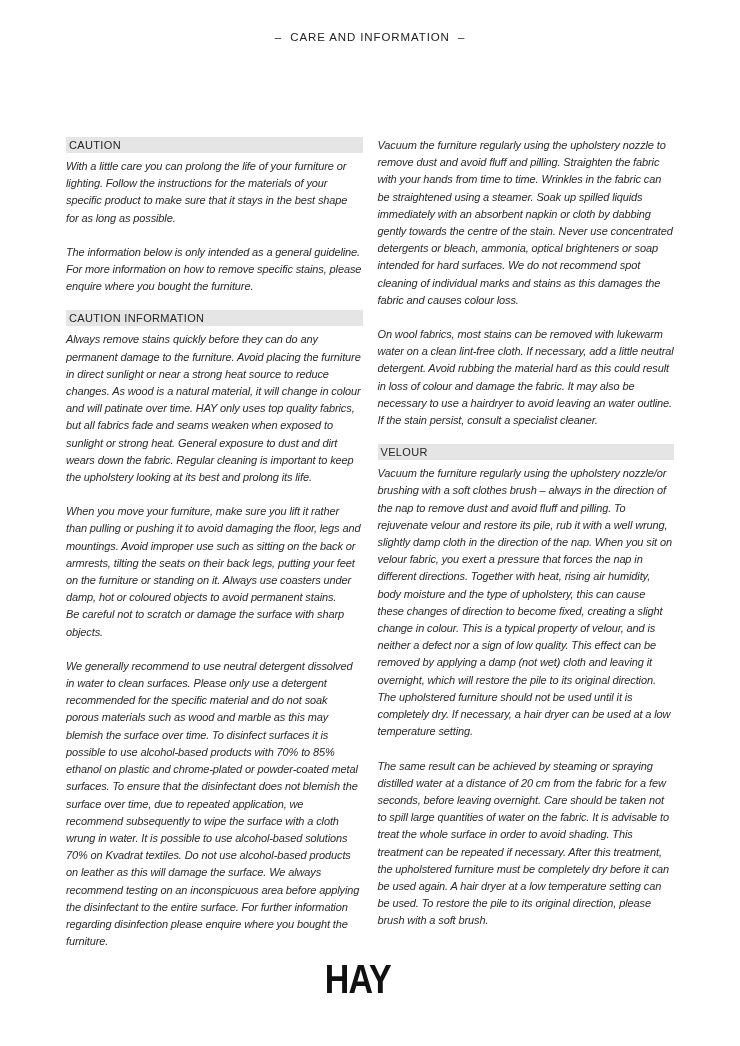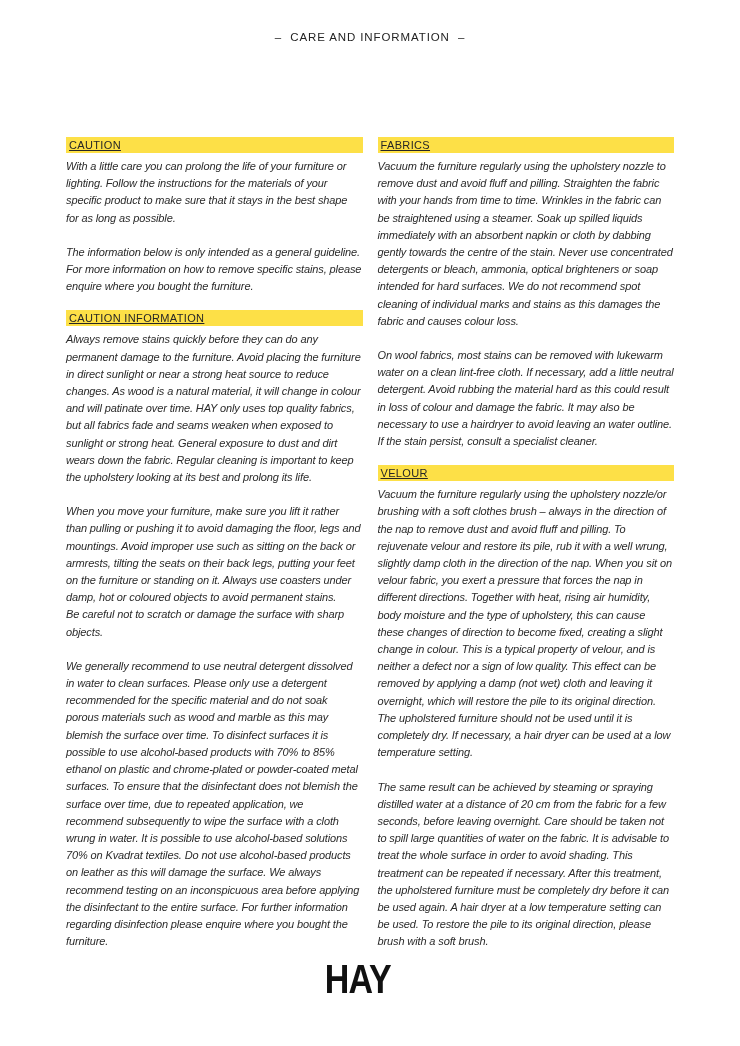--- a/index.html
+++ b/index.html
@@ -32,28 +32,27 @@
     left: 66px;
     width: 608px;
     display: flex;
     gap: 15px;
   }
   .column {
     flex: 1;
     min-width: 0;
   }
   .section-heading {
-    background: #fde047;
+    background: #e5e5e5;
     font-size: 11px;
     line-height: 13px;
     padding: 2px 4px 1px 3px;
     letter-spacing: 0.35px;
     color: #262626;
     margin: 0 0 5px 0;
-    text-decoration: underline;
   }
   .section p {
     font-size: 11px;
     line-height: 17.2px;
     letter-spacing: -0.12px;
     margin: 0 0 17px 0;
     white-space: pre-line;
     color: #2a2a2a;
     font-style: italic;
   }
@@ -98,21 +97,20 @@
       <p>When you move your furniture, make sure you lift it rather than pulling or pushing it to avoid damaging the floor, legs and mountings. Avoid improper use such as sitting on the back or armrests, tilting the seats on their back legs, putting your feet on the furniture or standing on it. Always use coasters under damp, hot or coloured objects to avoid permanent stains.
 Be careful not to scratch or damage the surface with sharp objects.</p>
       <p>We generally recommend to use neutral detergent dissolved in water to clean surfaces. Please only use a detergent recommended for the specific material and do not soak porous materials such as wood and marble as this may blemish the surface over time. To disinfect surfaces it is possible to use alcohol-based products with 70% to 85% ethanol on plastic and chrome-plated or powder-coated metal surfaces. To ensure that the disinfectant does not blemish the surface over time, due to repeated application, we recommend subsequently to wipe the surface with a cloth wrung in water. It is possible to use alcohol-based solutions 70% on Kvadrat textiles. Do not use alcohol-based products on leather as this will damage the surface. We always recommend testing on an inconspicuous area before applying the disinfectant to the entire surface. For further information regarding disinfection please enquire where you bought the furniture.</p>
     </div>
 
   </div>
 
   <div class="column">
 
     <div class="section">
-      <div class="section-heading">FABRICS</div>
       <p>Vacuum the furniture regularly using the upholstery nozzle to remove dust and avoid fluff and pilling. Straighten the fabric with your hands from time to time. Wrinkles in the fabric can be straightened using a steamer. Soak up spilled liquids immediately with an absorbent napkin or cloth by dabbing gently towards the centre of the stain. Never use concentrated detergents or bleach, ammonia, optical brighteners or soap intended for hard surfaces. We do not recommend spot cleaning of individual marks and stains as this damages the fabric and causes colour loss.</p>
       <p>On wool fabrics, most stains can be removed with lukewarm water on a clean lint-free cloth. If necessary, add a little neutral detergent. Avoid rubbing the material hard as this could result in loss of colour and damage the fabric. It may also be necessary to use a hairdryer to avoid leaving an water outline. If the stain persist, consult a specialist cleaner.</p>
     </div>
 
     <div class="section">
       <div class="section-heading">VELOUR</div>
       <p>Vacuum the furniture regularly using the upholstery nozzle/or brushing with a soft clothes brush – always in the direction of the nap to remove dust and avoid fluff and pilling. To rejuvenate velour and restore its pile, rub it with a well wrung, slightly damp cloth in the direction of the nap. When you sit on velour fabric, you exert a pressure that forces the nap in different directions. Together with heat, rising air humidity, body moisture and the type of upholstery, this can cause these changes of direction to become fixed, creating a slight change in colour. This is a typical property of velour, and is neither a defect nor a sign of low quality. This effect can be removed by applying a damp (not wet) cloth and leaving it overnight, which will restore the pile to its original direction. The upholstered furniture should not be used until it is completely dry. If necessary, a hair dryer can be used at a low temperature setting.</p>
       <p>The same result can be achieved by steaming or spraying distilled water at a distance of 20 cm from the fabric for a few seconds, before leaving overnight. Care should be taken not to spill large quantities of water on the fabric. It is advisable to treat the whole surface in order to avoid shading. This treatment can be repeated if necessary. After this treatment, the upholstered furniture must be completely dry before it can be used again. A hair dryer at a low temperature setting can be used. To restore the pile to its original direction, please brush with a soft brush.</p>
     </div>
 

